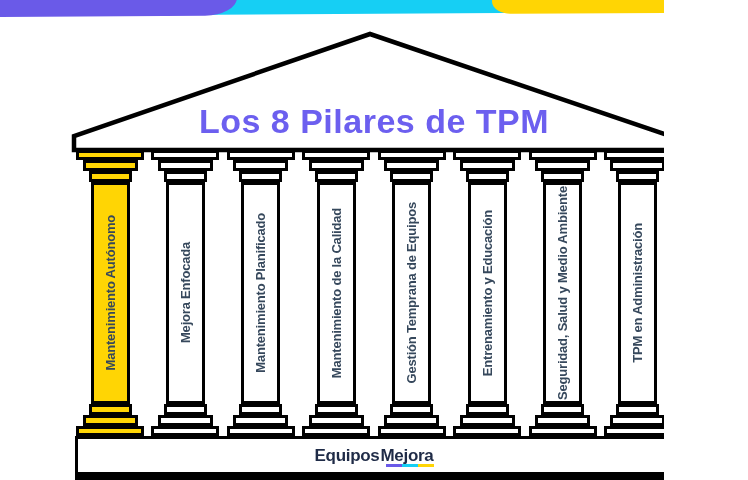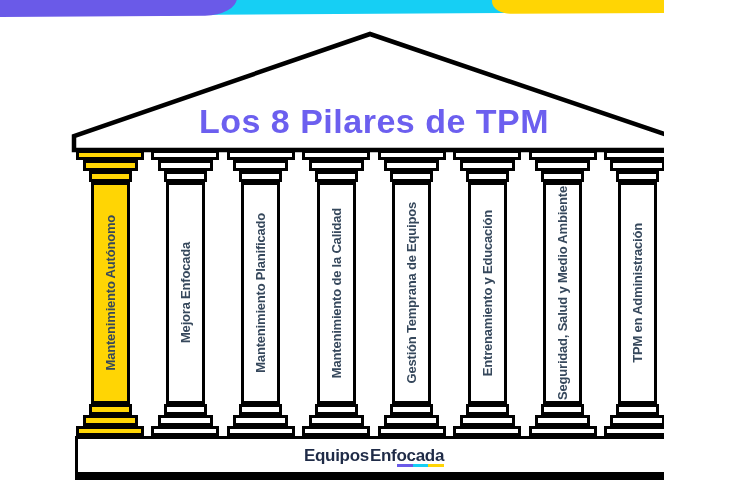--- a/index.html
+++ b/index.html
@@ -170,21 +170,21 @@
         <span class="vtext">TPM en Administración</span>
       </div>
       <div class="cap s3"></div>
       <div class="cap s2"></div>
       <div class="cap s1"></div>
     </div>
   </div>
 
   <div class="stylobate">
     <div class="logo-wrap">
-      <span class="logo-text"><span class="part1">Equipos</span><span class="part2">Enfocada</span></span>
+      <span class="logo-text"><span class="part1">Equipos</span><span class="part2">Mejora</span></span>
       <div class="logo-underline">
         <span class="u-purple"></span>
         <span class="u-cyan"></span>
         <span class="u-yellow"></span>
       </div>
     </div>
   </div>
 
 </div>
 

